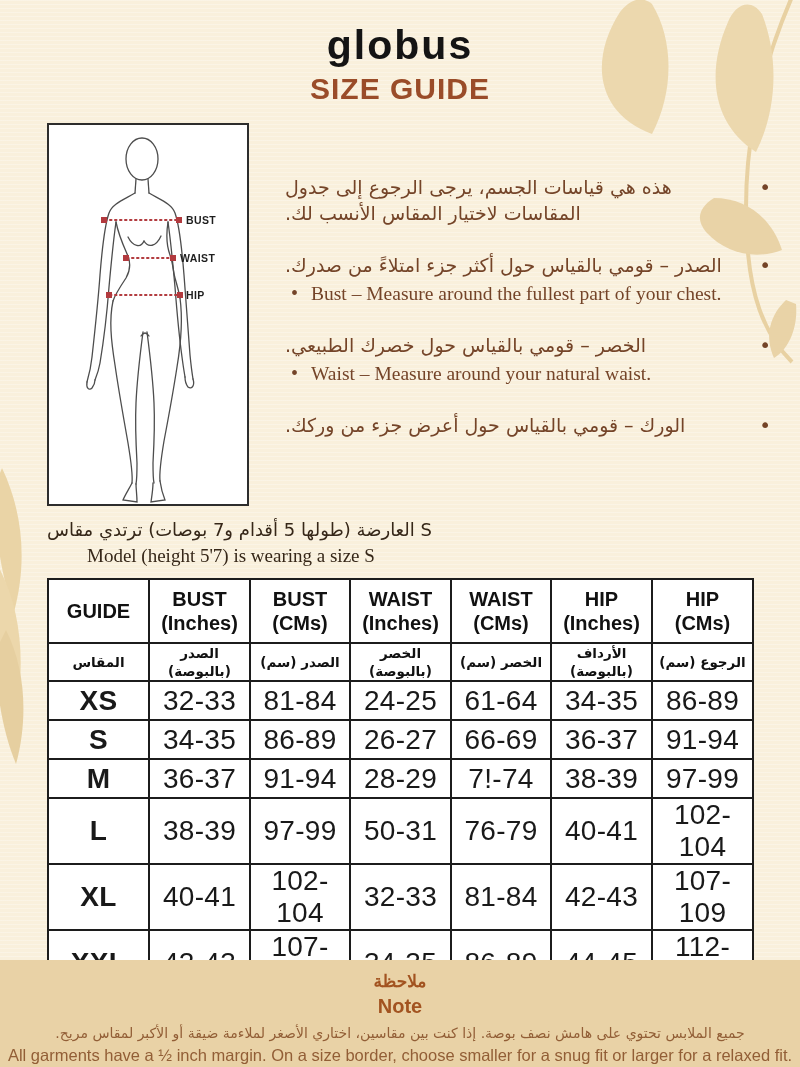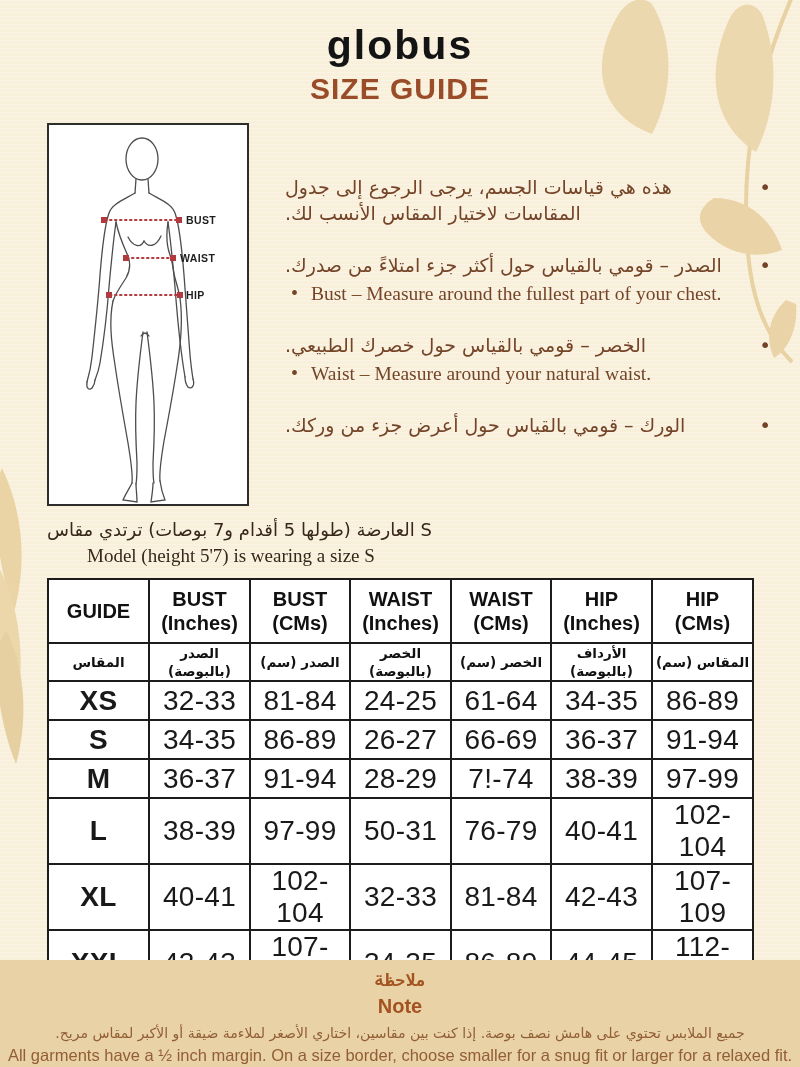--- a/index.html
+++ b/index.html
@@ -48,21 +48,21 @@
   tr.h-ar{height:37px;}
   tr.h-ar th{font-family:"DejaVu Sans",sans-serif;font-size:13.5px;font-weight:700;line-height:18px;color:#111;}
   tr.h-ar th span{display:inline;}
   tr.data{height:39px;}
   tr.data td{font-size:28px;letter-spacing:.3px;color:#191919;}
   tr.data td.sz{font-weight:700;}
   .note{
     position:absolute;left:0;top:960px;width:800px;height:107px;background:#e9d2a6;
     text-align:center;
   }
-  .note-title-ar{font-family:Liberation Mono, monospace;font-size:17px;font-weight:700;color:#a25320;margin-top:10px;line-height:24px;}
+  .note-title-ar{font-family:Liberation Serif, serif;font-size:17px;font-weight:700;color:#a25320;margin-top:10px;line-height:24px;}
   .note-title-en{font-size:20px;font-weight:700;color:#a25320;line-height:24px;}
   .note-ar{font-family:"DejaVu Sans",sans-serif;font-size:14px;color:#925e36;line-height:22px;margin-top:4px;}
   .note-en{font-size:16.5px;color:#925e36;line-height:22px;}
   .fig-label{font-family:"Liberation Sans",sans-serif;font-size:10.5px;font-weight:600;letter-spacing:.4px;fill:#1e1e1e;}
 </style>
 </head>
 <body>
 
 <div class="page">
 
@@ -202,21 +202,21 @@
             </th>
         <th dir="rtl">
               <span style="display:block">الخصر (سم)</span>
               <span style="display:block"></span>
             </th>
         <th dir="rtl">
               <span style="display:block">الأرداف</span>
               <span style="display:block">(بالبوصة)</span>
             </th>
         <th dir="rtl">
-              <span style="display:block">المقاس (سم)</span>
+              <span style="display:block">الرجوع (سم)</span>
               <span style="display:block"></span>
             </th>
       </tr>
       <tr class="data">
         <td class="sz">XS</td>
         <td>32-33</td>
         <td>81-84</td>
         <td>24-25</td>
         <td>61-64</td>
         <td>34-35</td>

